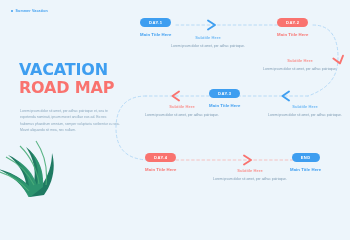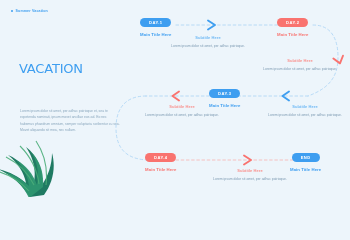--- a/index.html
+++ b/index.html
@@ -18,21 +18,21 @@
   }
   .bc-dot { width:2px; height:2px; background:#3e9ef0; border-radius:50%; display:block; }
   .bc-text {
     font-size:3.6px; font-weight:bold; color:#3e9ef0;
     letter-spacing:0.15px; white-space:nowrap;
   }
 
   
   .title-block { position:absolute; left:19px; top:62px; }
   .title-line {
-    font-size:13px; font-weight:normal; line-height:1.0;
+    font-size:16px; font-weight:bold; line-height:1.0;
     letter-spacing:-0.2px; font-family:"DejaVu Sans", sans-serif;
   }
   .title-l1 { color:#3e9ef0; }
   .title-l2 { color:#f9736f; margin-top:2px; }
 
   .lead-text {
     position:absolute; left:20px; top:108px; width:100px;
     font-size:3.4px; line-height:1.85; color:#8aa7bd;
   }
 
@@ -75,20 +75,21 @@
 
 <div id="stage">
 
   <div class="breadcrumb">
     <span class="bc-dot"></span>
     <span class="bc-text">Summer Vacation</span>
   </div>
 
   <div class="title-block">
     <div class="title-line title-l1">VACATION</div>
+    <div class="title-line title-l2">ROAD MAP</div>
   </div>
 
   <div class="lead-text">Lorem ipsum dolor sit amet, per adhuc patrioque et, sea te expetenda nominati, ipsum movet ancillae eos ad. Eo nec habemus phaedrum omnium, semper voluptaria scribentur cu sea. Movet aliquando sit mea, nec nullam.</div>
 
   <svg id="paths" width="350" height="197" viewBox="0 0 350 197">
 
     <path d="M176,25 L283,25" fill="none" stroke="#a9d3f5" stroke-width="0.8" stroke-dasharray="2.6 2.6" stroke-linecap="round"></path>
 
     <path d="M313,25 C332,25 338,40 338,57 C338,76 330,88 308,96" fill="none" stroke="#a9d3f5" stroke-width="0.8" stroke-dasharray="2.6 2.6" stroke-linecap="round"></path>
 

